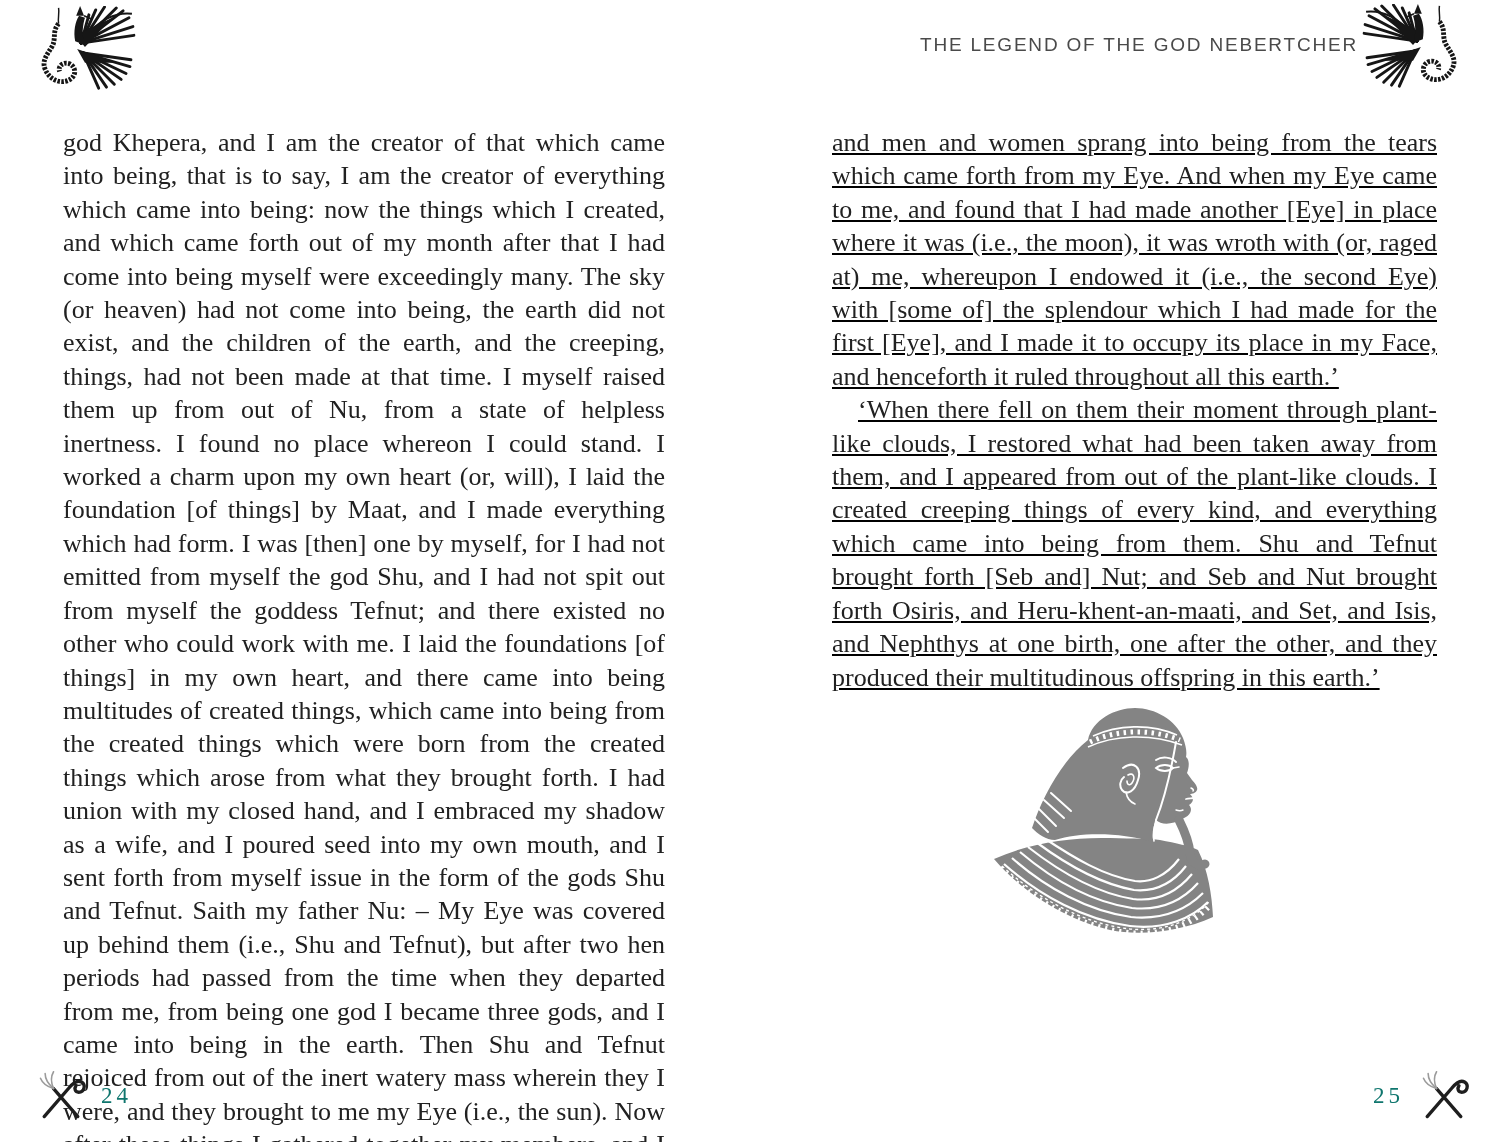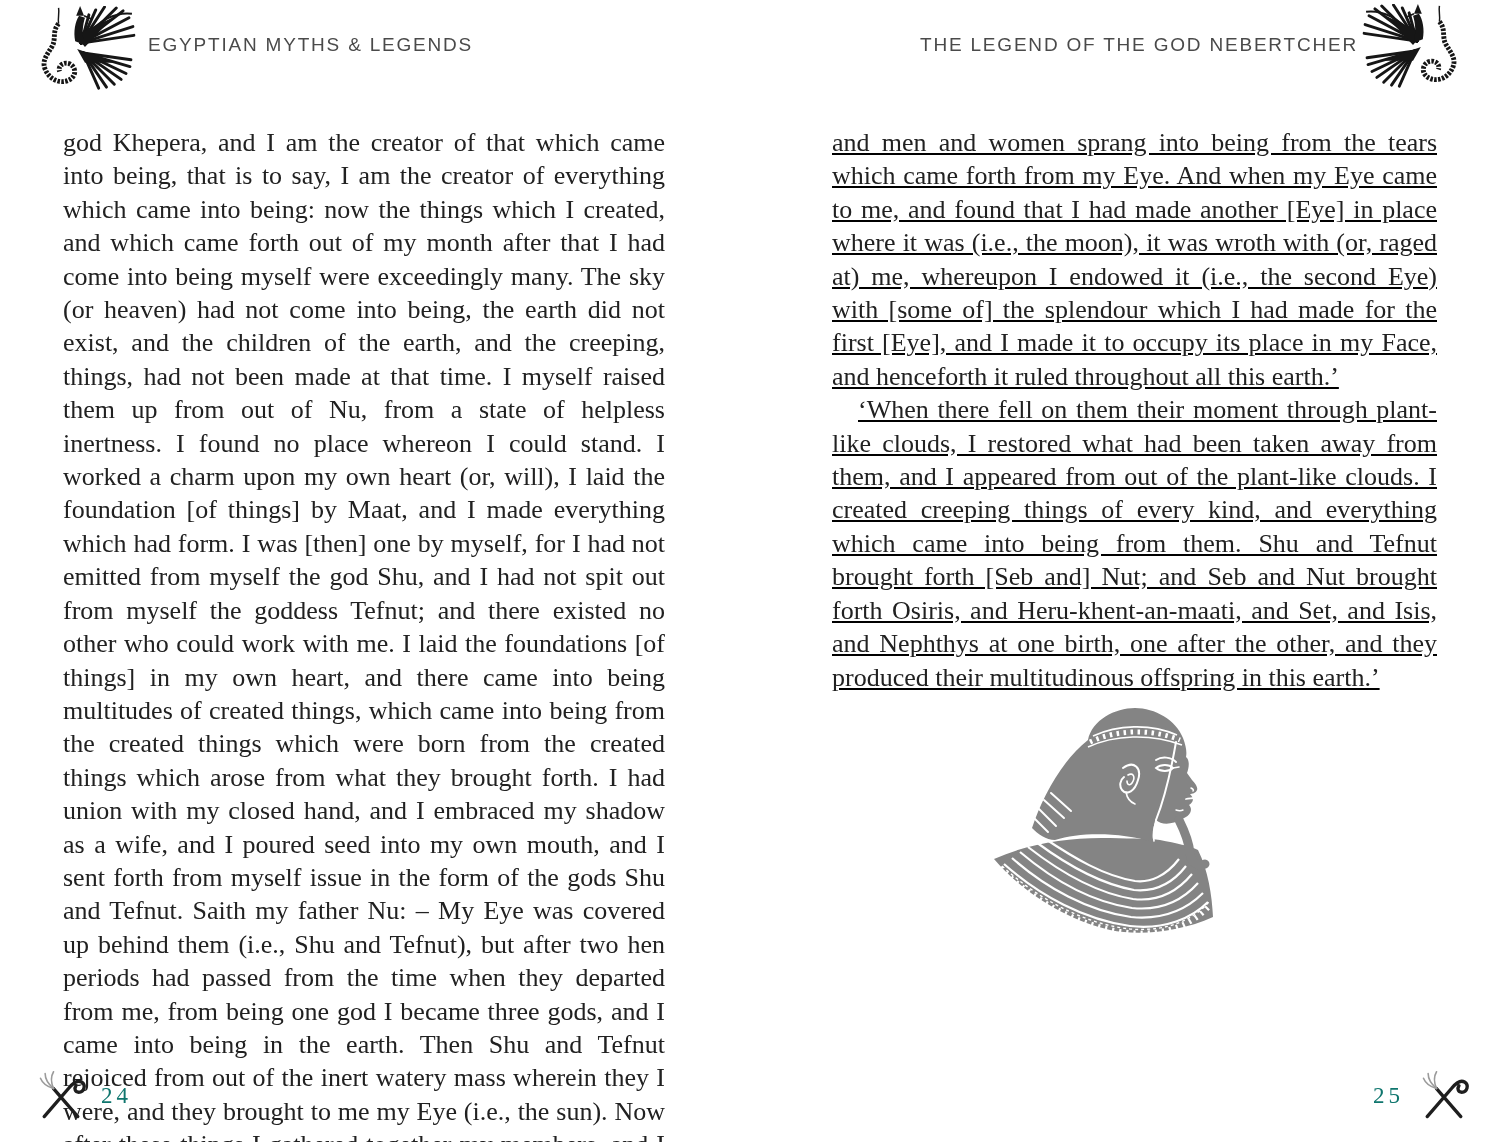--- a/index.html
+++ b/index.html
@@ -113,21 +113,20 @@
         <path d="M 48,44 L 88,58 L 56,58 Z" fill="#161616"></path>
         <path d="M 50,10 C 46,16 44,26 46,36 L 56,40 C 52,30 54,18 56,12 Z" fill="#161616"></path>
         <path d="M 47,10 L 51,0 L 55,10 Z" fill="#161616"></path>
         <line x1="55" y1="10" x2="62" y2="13" stroke="#161616" stroke-width="1.5"></line>
         <path d="M 29,18 C 22,26 27,34 22,42 C 17,50 12,56 15,64 C 19,75 30,80 39,76 C 48,72 47,62 40,59 C 34,57 28,61 30,67" stroke="#161616" stroke-width="5" stroke-dasharray="2.6 1.4" fill="none"></path>
         <path d="M 29,18 C 28,12 30,8 29,2" stroke="#161616" stroke-width="1.5" fill="none"></path>
       </g>
     </svg>
   </span>
 
-  <div class="running-head left">EGYPTIAN MYTHS &amp; LEGENDS</div>
   <div class="running-head right">THE LEGEND OF THE GOD NEBERTCHER</div>
 
   <div class="text-col left">
     <p class="body-text">god Khepera, and I am the creator of that which came into being, that is to say, I am the creator of everything which came into being: now the things which I created, and which came forth out of my month after that I had come into being myself were exceedingly many. The sky (or heaven) had not come into being, the earth did not exist, and the children of the earth, and the creeping, things, had not been made at that time. I myself raised them up from out of Nu, from a state of helpless inertness. I found no place whereon I could stand. I worked a charm upon my own heart (or, will), I laid the foundation [of things] by Maat, and I made everything which had form. I was [then] one by myself, for I had not emitted from myself the god Shu, and I had not spit out from myself the goddess Tefnut; and there existed no other who could work with me. I laid the foundations [of things] in my own heart, and there came into being multitudes of created things, which came into being from the created things which were born from the created things which arose from what they brought forth. I had union with my closed hand, and I embraced my shadow as a wife, and I poured seed into my own mouth, and I sent forth from myself issue in the form of the gods Shu and Tefnut. Saith my father Nu: – My Eye was covered up behind them (i.e., Shu and Tefnut), but after two hen periods had passed from the time when they departed from me, from being one god I became three gods, and I came into being in the earth. Then Shu and Tefnut rejoiced from out of the inert watery mass wherein they I were, and they brought to me my Eye (i.e., the sun). Now after these things I gathered together my members, and I wept over them,</p>
   </div>
 
   <div class="text-col right">
     <p class="body-text">and men and women sprang into being from the tears which came forth from my Eye. And when my Eye came to me, and found that I had made another [Eye] in place where it was (i.e., the moon), it was wroth with (or, raged at) me, whereupon I endowed it (i.e., the second Eye) with [some of] the splendour which I had made for the first [Eye], and I made it to occupy its place in my Face, and henceforth it ruled throughout all this earth.’</p>
     <p class="body-text para-indent">‘When there fell on them their moment through plant-like clouds, I restored what had been taken away from them, and I appeared from out of the plant-like clouds. I created creeping things of every kind, and everything which came into being from them. Shu and Tefnut brought forth [Seb and] Nut; and Seb and Nut brought forth Osiris, and Heru-khent-an-maati, and Set, and Isis, and Nephthys at one birth, one after the other, and they produced their multitudinous offspring in this earth.’</p>
   </div>

